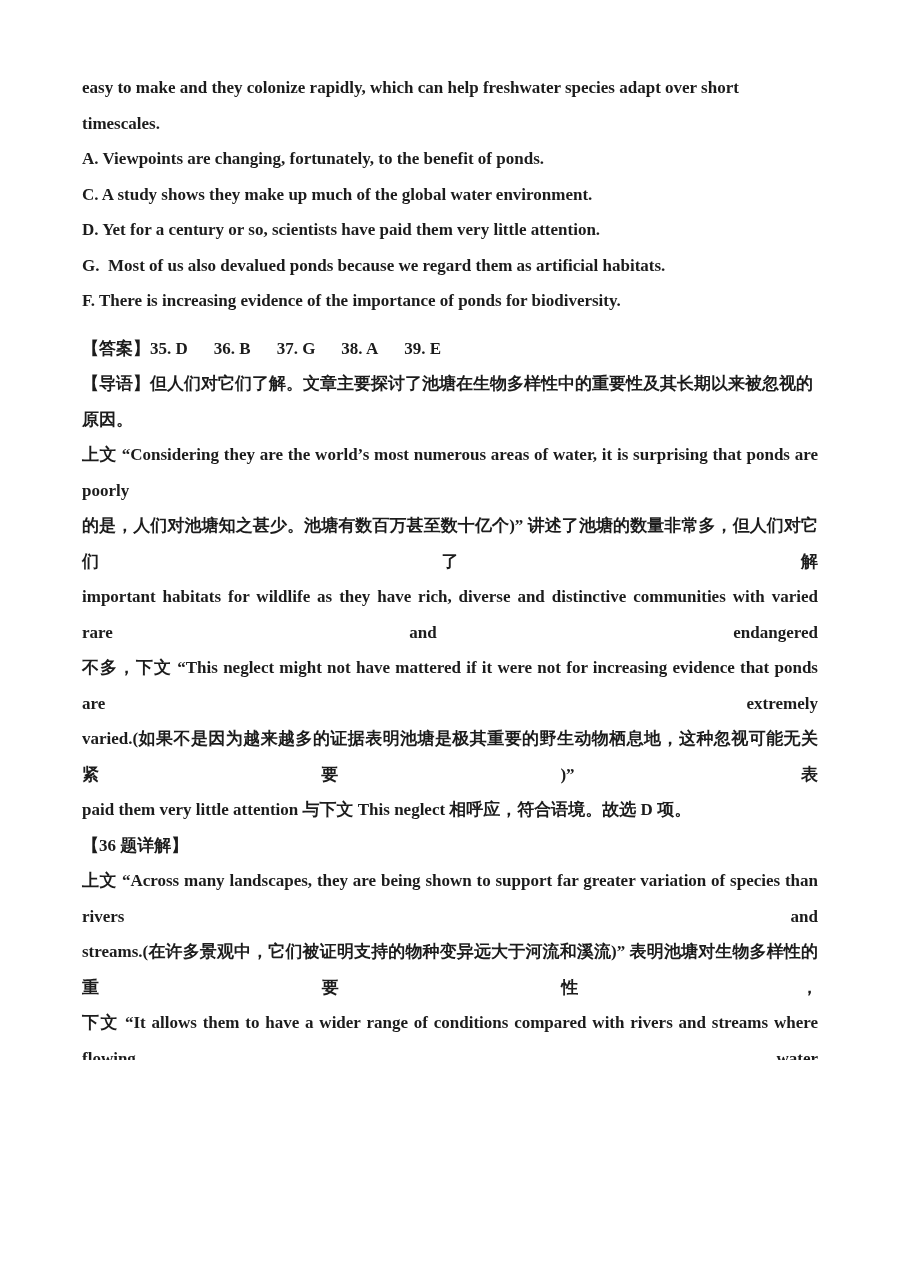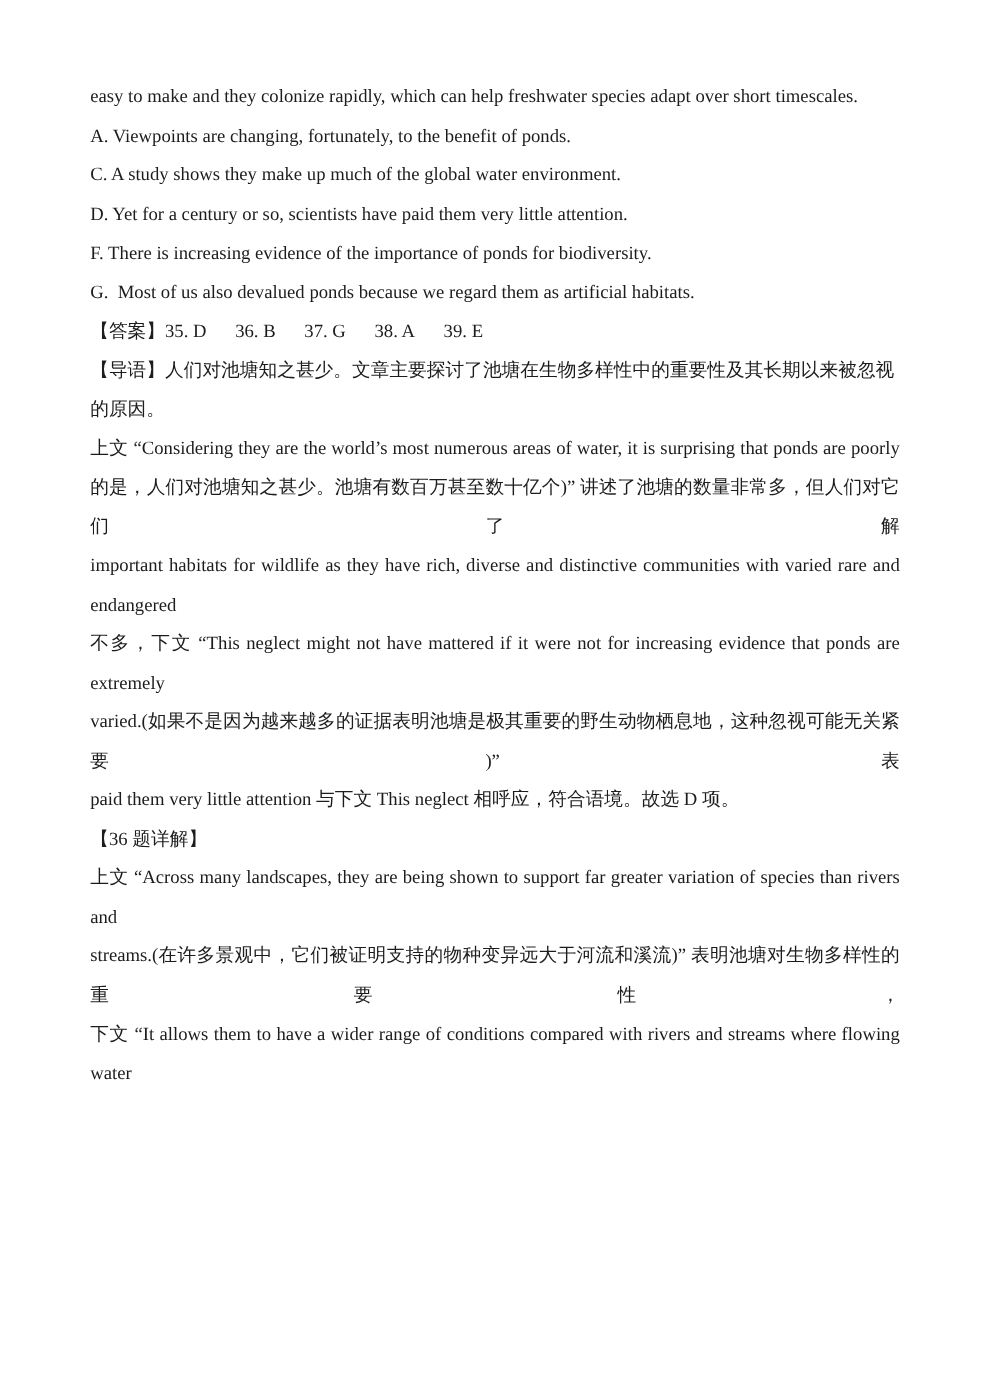--- a/index.html
+++ b/index.html
@@ -12,20 +12,21 @@
     width: 900px;
     height: 1060px;
     margin: 0 auto;
     background: #ffffff;
     color: #1c1c1c;
     font-family: "Liberation Serif", "DejaVu Serif", serif;
     font-size: 17px;
     box-sizing: border-box;
     padding: 70px 82px 0 82px;
     overflow: hidden;
+    font-weight: bold;
   }
   .line {
     line-height: 35.5px;
     white-space: pre-wrap;
     min-height: 35.5px;
   }
   .line.justify {
     text-align: justify;
     text-align-last: justify;
   }
@@ -35,24 +36,24 @@
 </style>
 </head>
 <body>
 
 <div class="page">
   <div id="content">
       <div class="line">easy to make and they colonize rapidly, which can help freshwater species adapt over short timescales.</div>
       <div class="line">A. Viewpoints are changing, fortunately, to the benefit of ponds.</div>
       <div class="line">C. A study shows they make up much of the global water environment.</div>
       <div class="line">D. Yet for a century or so, scientists have paid them very little attention.</div>
+      <div class="line">G.  Most of us also devalued ponds because we regard them as artificial habitats.</div>
       <div class="line">F. There is increasing evidence of the importance of ponds for biodiversity.</div>
-      <div class="line">G.  Most of us also devalued ponds because we regard them as artificial habitats.</div>
-      <div class="line" style="margin-top: 0;"><span>【答案】</span><span class="answer-item">35. D</span><span class="answer-item">36. B</span><span class="answer-item">37. G</span><span class="answer-item">38. A</span><span class="answer-item">39. E</span></div>
-      <div class="line">【导语】人们对池塘知之甚少。文章主要探讨了池塘在生物多样性中的重要性及其长期以来被忽视的原因。</div>
+      <div class="line" style="margin-top: 12px;"><span>【答案】</span><span class="answer-item">35. D</span><span class="answer-item">36. B</span><span class="answer-item">37. G</span><span class="answer-item">38. A</span><span class="answer-item">39. E</span></div>
+      <div class="line">【导语】但人们对它们了解。文章主要探讨了池塘在生物多样性中的重要性及其长期以来被忽视的原因。</div>
       <div class="line justify">上文 “Considering they are the world’s most numerous areas of water, it is surprising that ponds are poorly</div>
       <div class="line justify">的是，人们对池塘知之甚少。池塘有数百万甚至数十亿个)” 讲述了池塘的数量非常多，但人们对它们了解</div>
       <div class="line justify">important habitats for wildlife as they have rich, diverse and distinctive communities with varied rare and endangered</div>
       <div class="line justify">不多，下文 “This neglect might not have mattered if it were not for increasing evidence that ponds are extremely</div>
       <div class="line justify">varied.(如果不是因为越来越多的证据表明池塘是极其重要的野生动物栖息地，这种忽视可能无关紧要)” 表</div>
       <div class="line">paid them very little attention 与下文 This neglect 相呼应，符合语境。故选 D 项。</div>
       <div class="line">【36 题详解】</div>
       <div class="line justify">上文 “Across many landscapes, they are being shown to support far greater variation of species than rivers and</div>
       <div class="line justify">streams.(在许多景观中，它们被证明支持的物种变异远大于河流和溪流)” 表明池塘对生物多样性的重要性，</div>
       <div class="line justify">下文 “It allows them to have a wider range of conditions compared with rivers and streams where flowing water</div>

